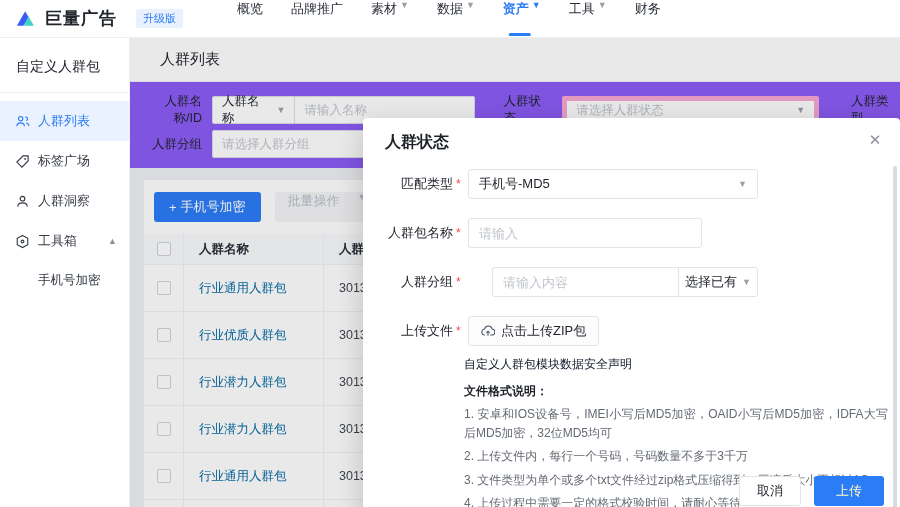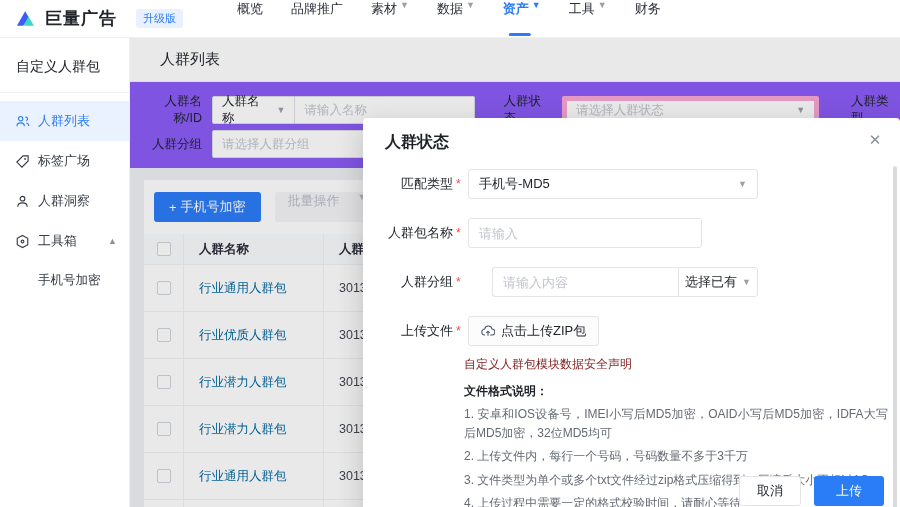--- a/index.html
+++ b/index.html
@@ -99,21 +99,21 @@
   .gcombo { display:flex; width:290px;padding-left:24px; }
   .gc-input { flex:1; height:30px; border:1px solid #e2e4e8; border-right:none; border-radius:3px 0 0 3px;
               padding:0 10px; font-size:13px; outline:none; min-width:0; }
   .g-btn { width:80px; height:30px; border:1px solid #e2e4e8; border-radius:0 3px 3px 0; background:#fff;
            display:flex; align-items:center; justify-content:center; gap:5px; font-size:13px;
            color:#1f2329; cursor:pointer; }
   .upload-row { margin-bottom:8px; }
   .upload-btn { height:30px; padding:0 12px; border:1px solid #e2e4e8; border-radius:3px; background:#fcfcfd;
                 display:inline-flex; align-items:center; gap:6px; font-size:13px; color:#1f2329; cursor:pointer; }
   .notes { margin:8px 0 0 77px; width:424px; }
-  .sec-link { color:#7f1d1d; font-size:12px; cursor:pointer; display:inline-block; margin-bottom:4px; }
+  .sec-link { color:#0f172a; font-size:12px; cursor:pointer; display:inline-block; margin-bottom:4px; }
   .fmt-title { font-size:12px; font-weight:700; color:#1f2329; margin-top:6px; }
   .fmt-item { font-size:12px; color:#646a73; line-height:18.5px; margin-top:5px; text-align:justify; }
   .m-footer { position:absolute; right:16px; top:358px; display:flex; gap:13px; }
   .btn-cancel { width:62px; height:30px; border:1px solid #e2e4e8; border-radius:3px; background:#fff;
                 font-size:13px; color:#1f2329; cursor:pointer; }
   .btn-primary { width:70px; height:30px; border:none; border-radius:3px; background:#2b7cf7;
                  font-size:13px; color:#fef9c3; cursor:pointer; }
   .m-scrollbar { position:absolute; right:3px; top:48px; height:348px; width:4px; background:#d9dbde; border-radius:2px; }
 </style>
 </head>

